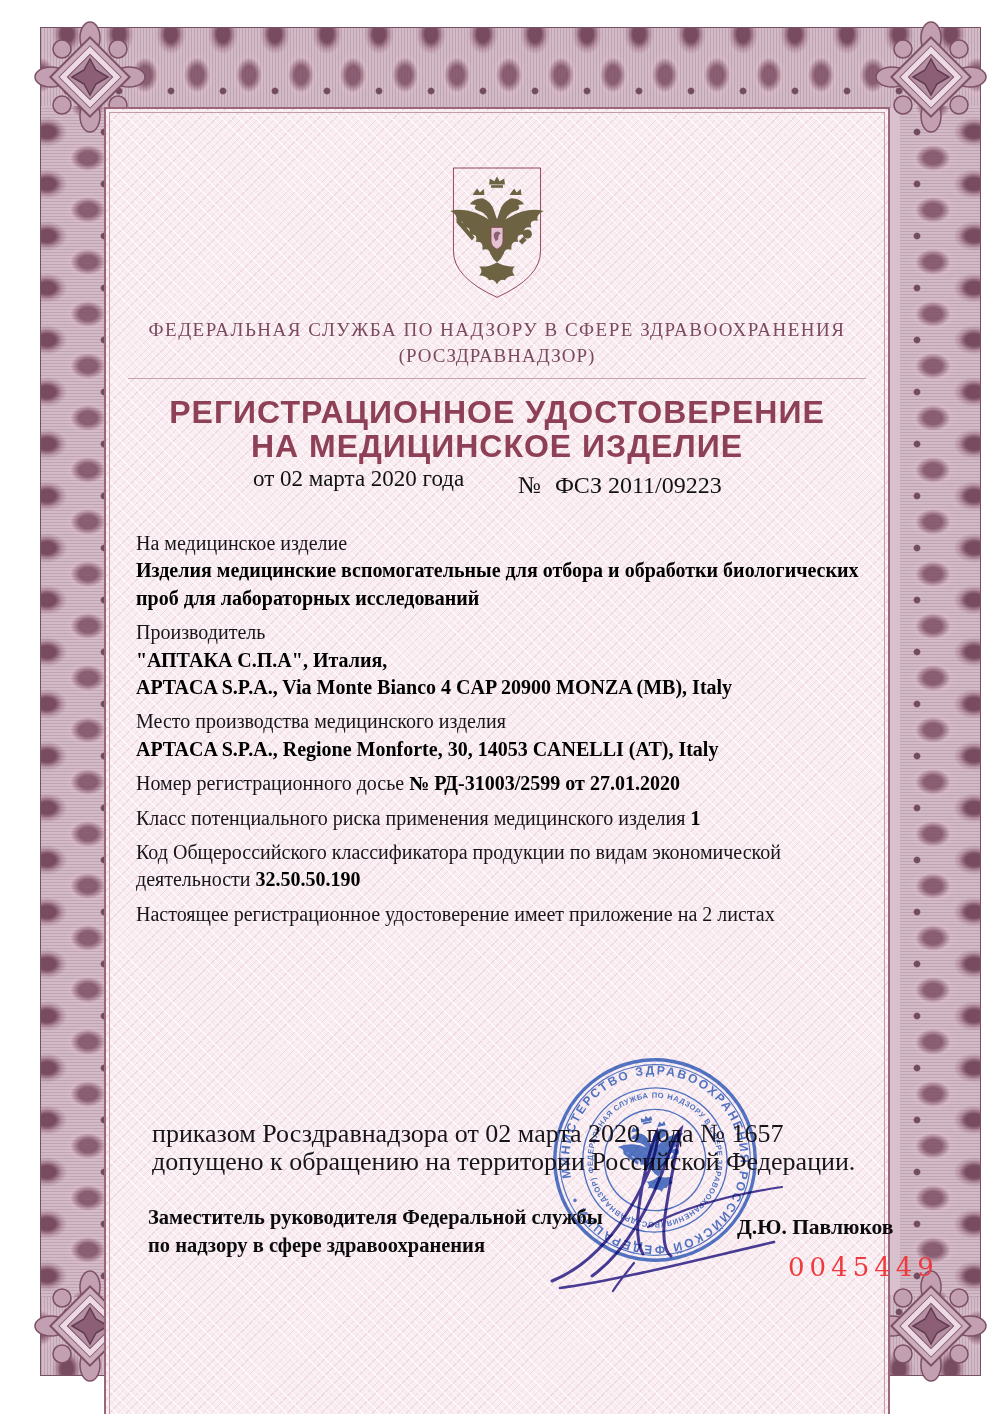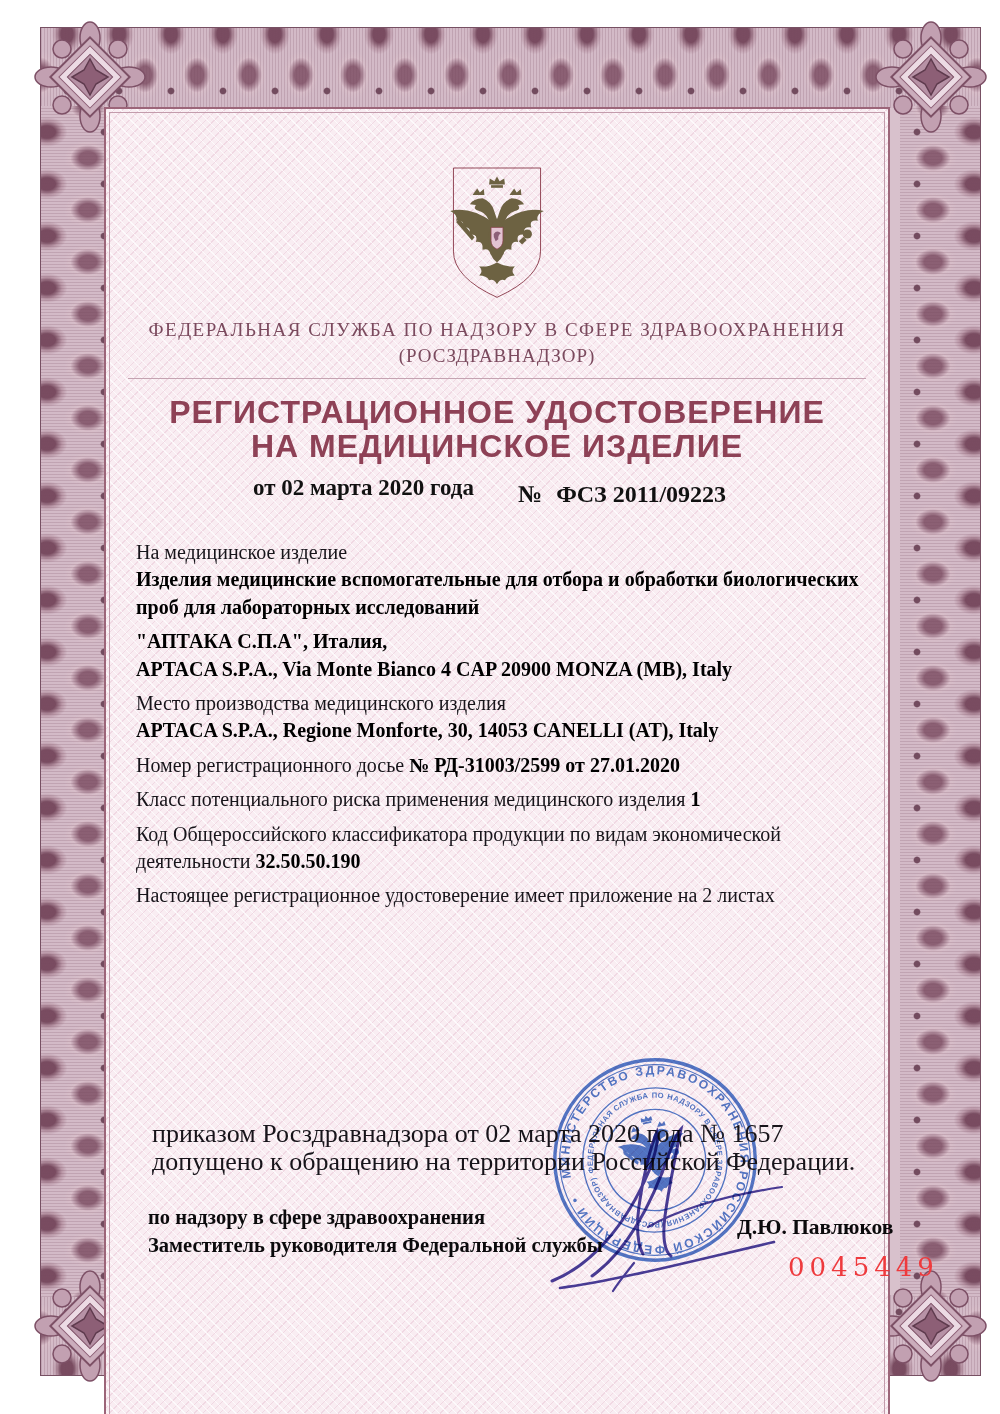--- a/index.html
+++ b/index.html
@@ -52,21 +52,21 @@
     outline:1px solid #c39cac; outline-offset:-6px;
     box-sizing:border-box;
   }
   .emblem{display:block; margin:54px auto 0; width:132px; height:142px;}
   .authority{margin-top:12px; text-align:center; color:#7b4a5e; font-size:19px;
     letter-spacing:1.5px; line-height:26px; font-family:"Liberation Serif",serif;}
   .authority .l2{letter-spacing:1px;}
   .rule{height:1px; background:#c4a3b1; margin:9px 22px 0 22px;}
   .doc-title{margin-top:16px; text-align:center; color:#8e4156; font-weight:bold;
     font-family:"Liberation Sans", sans-serif; font-size:32px; line-height:34px; letter-spacing:1px;}
-  .issue-row{position:relative; height:34px; margin-top:12px; font-weight:bold; color:#111;}
+  .issue-row{position:relative; height:34px; margin-top:3px; font-weight:normal; color:#111;}
   .issue-date{position:absolute; left:147px; top:0; font-size:23px;}
   .cert-no{position:absolute; left:412px; top:6px; font-size:24px;}
   .cert-no .nsign{margin-right:14px;}
   
   .fields{margin:30px 16px 0 30px; width:742px; color:#17141a; font-size:20px; line-height:27.4px;}
   .group{margin-top:7px;}
   .group .label{font-weight:normal;}
   .group .value{font-weight:bold; color:#000;}
   .inline-group .label, .inline-group .value{display:inline;margin-top:38px;}
   
@@ -168,20 +168,21 @@
       <span class="issue-date">от  02 марта 2020 года</span>
       <span class="cert-no"><span class="nsign">№</span><span>ФСЗ 2011/09223</span></span>
     </div>
 
     <div class="fields">
       <div class="group">
         <div class="label">На медицинское изделие</div>
         <div class="value">Изделия медицинские вспомогательные для отбора и обработки биологических проб для лабораторных исследований</div>
       </div>
       <div class="group">
+        <div class="label">Производитель</div>
         <div class="value">"АПТАКА С.П.А", Италия,</div>
         <div class="value">APTACA S.P.A., Via Monte Bianco 4 CAP 20900 MONZA (MB), Italy</div>
       </div>
       <div class="group">
         <div class="label">Место производства медицинского изделия</div>
         <div class="value">APTACA S.P.A., Regione Monforte, 30, 14053 CANELLI (AT), Italy</div>
       </div>
       <div class="group inline-group">
         <span class="label">Номер регистрационного досье </span><span class="value">№ РД-31003/2599 от 27.01.2020</span>
       </div>
@@ -196,22 +197,22 @@
       </div>
     </div>
   </div>
 
   <div class="order-text">
     <div>приказом Росздравнадзора от 02 марта 2020 года № 1657</div>
     <div>допущено к обращению на территории Российской Федерации.</div>
   </div>
 
   <div class="post-block">
+    <div>Заместитель руководителя Федеральной службы</div>
     <div>по надзору в сфере здравоохранения</div>
-    <div>Заместитель руководителя Федеральной службы</div>
   </div>
 
   <div class="signer-name">Д.Ю. Павлюков</div>
   <div class="serial">0045449</div>
 
   <svg class="stamp" viewBox="0 0 220 220">
     <defs>
       <path id="ocirc" d="M110,110 m-88,0 a88,88 0 1,1 176,0 a88,88 0 1,1 -176,0"></path>
       <path id="icirc" d="M110,110 m-64,0 a64,64 0 1,1 128,0 a64,64 0 1,1 -128,0"></path>
     </defs>

